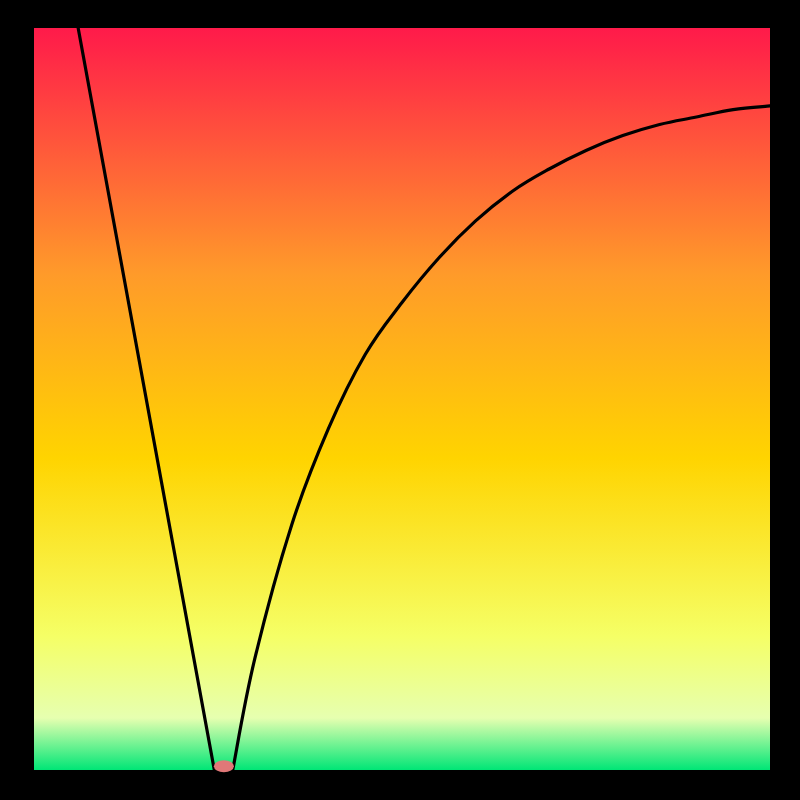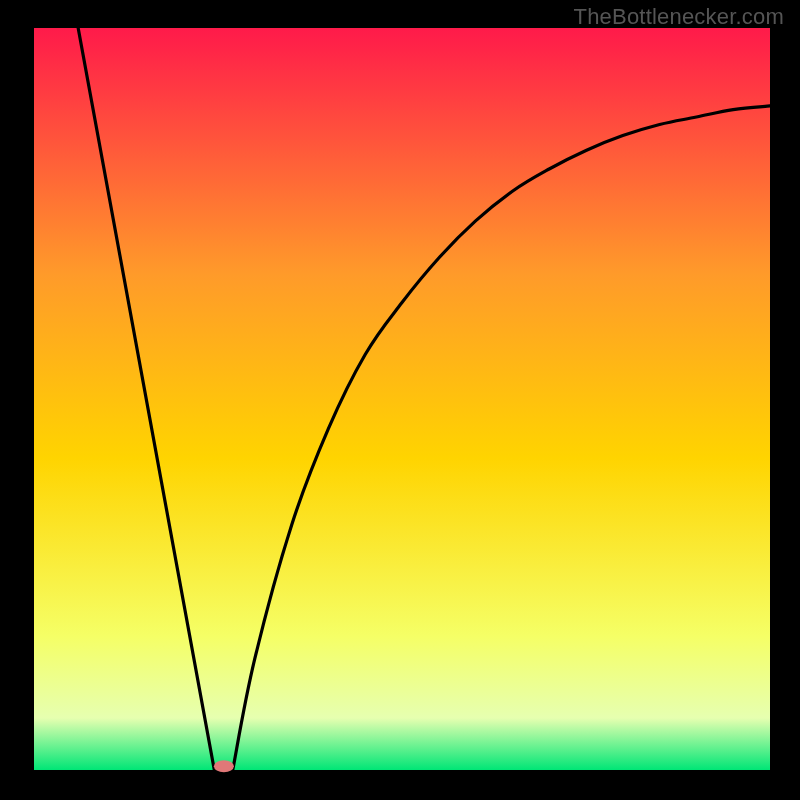--- a/index.html
+++ b/index.html
@@ -30,21 +30,20 @@
   svg.plot {
     position: absolute;
     top: 0;
     left: 0;
   }
 </style>
 </head>
 <body>
 
 <div class="frame">
-  <div class="watermark">TheBottlenecker.com</div>
   <svg class="plot" width="800" height="800" viewBox="0 0 800 800">
     <defs>
       <linearGradient id="bg" x1="0" y1="0" x2="0" y2="1">
         <stop id="g0" offset="0%" stop-color="#ff1a4a"></stop>
         <stop id="g1" offset="33%" stop-color="#ff9a2a"></stop>
         <stop id="g2" offset="58%" stop-color="#ffd400"></stop>
         <stop id="g3" offset="82%" stop-color="#f5ff66"></stop>
         <stop id="g4" offset="93%" stop-color="#e6ffb0"></stop>
         <stop id="g5" offset="100%" stop-color="#00e676"></stop>
       </linearGradient>

